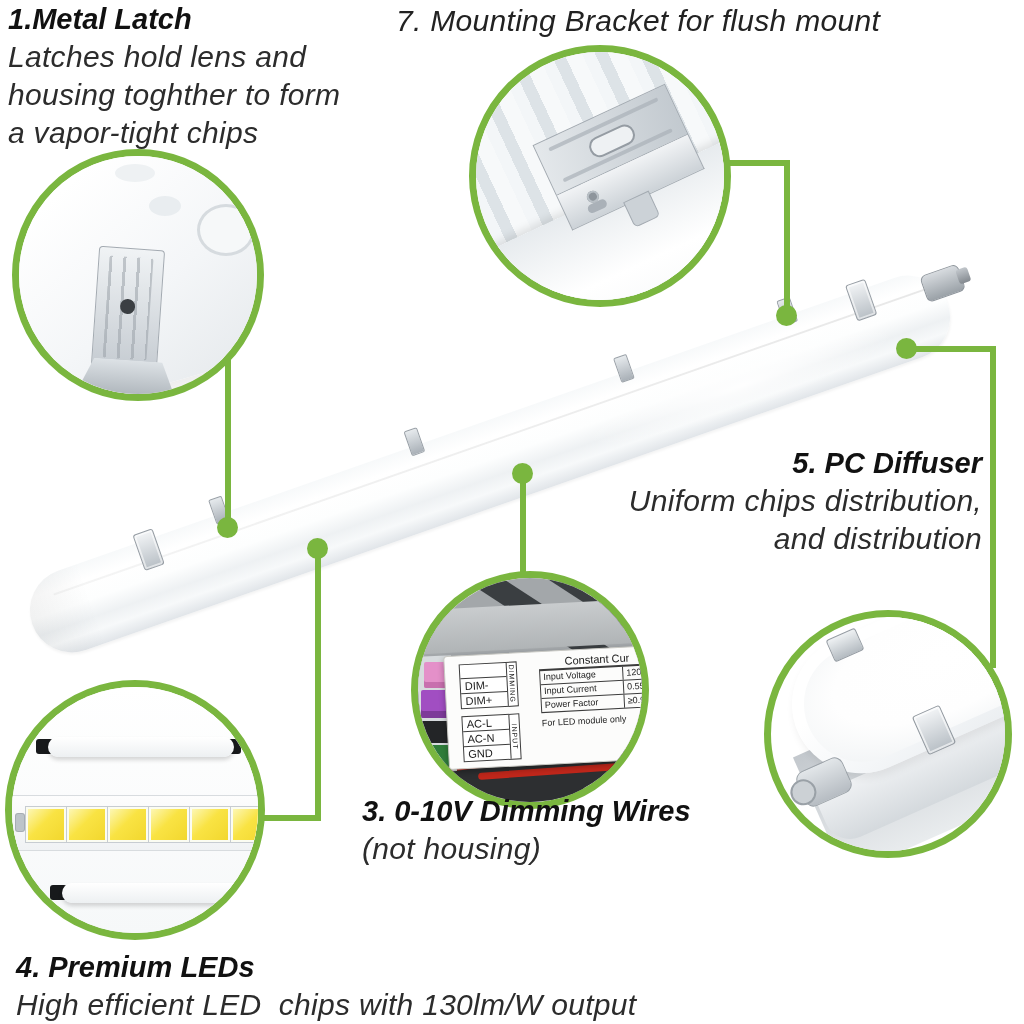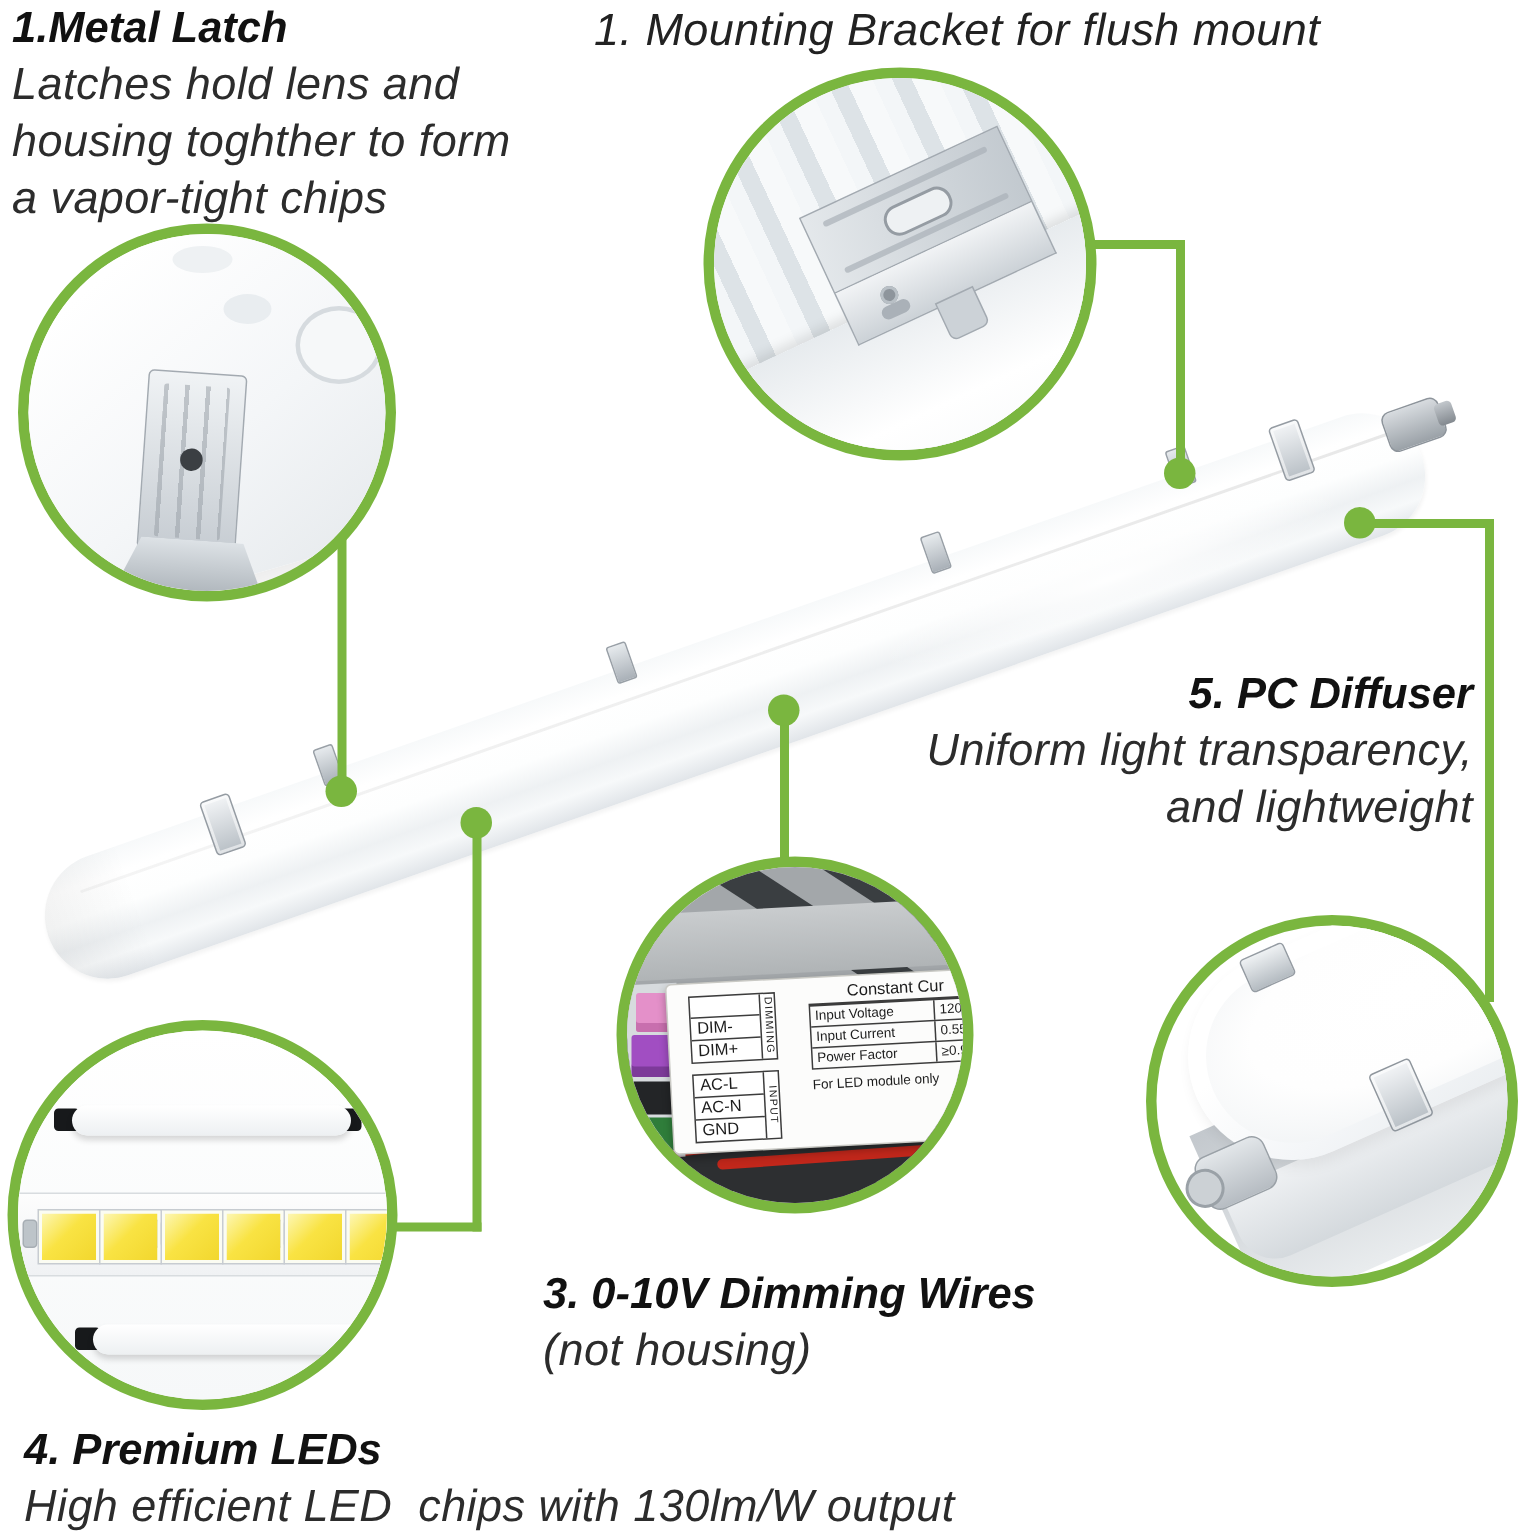--- a/index.html
+++ b/index.html
@@ -13,21 +13,21 @@
     font-family:"Liberation Sans", sans-serif;
   }
   
   .co{position:absolute;z-index:6;font-style:italic;}
   .co-title{font-weight:700;color:var(--ink);font-size:29px;letter-spacing:0;line-height:38px;white-space:pre;}
   .co-title-light{font-weight:400;color:#222;font-size:30px;letter-spacing:.3px;line-height:38px;white-space:pre;}
   .co-line{font-weight:400;color:var(--body);font-size:30px;letter-spacing:.3px;line-height:38px;white-space:pre;}
   #text-latch{left:8px;top:0px;}
   #text-bracket{left:396px;top:2px;}
   #text-diffuser{right:42px;top:444px;text-align:right;}
-  #text-dimming{left:362px;top:844px;}
+  #text-dimming{left:362px;top:792px;}
   #text-leds{left:16px;top:948px;}
   
   .fixture{
     position:absolute;left:5px;top:422px;width:970px;height:84px;z-index:1;
     transform:rotate(-19.3deg);
     border-radius:42px;
     background:linear-gradient(180deg,#f7f9fa 0%,#ffffff 20%,#fdfefe 45%,#eef1f3 66%,#f7f9fa 82%,#e1e5e9 100%);
     box-shadow:0 2px 3px rgba(0,0,0,.05);
   }
   .fx-seam{position:absolute;left:30px;right:14px;top:24%;height:2px;border-radius:2px;
@@ -307,27 +307,27 @@
   </div>
 
   <div class="co" id="text-latch">
     <div class="co-title">1.Metal Latch</div>
     <div class="co-line">Latches hold lens and</div>
     <div class="co-line">housing toghther to form</div>
     <div class="co-line">a vapor-tight chips</div>
   </div>
 
   <div class="co" id="text-bracket">
-    <div class="co-title-light">1. Mounting Bracket for flush mount</div>
+    <div class="co-title-light">7. Mounting Bracket for flush mount</div>
   </div>
 
   <div class="co" id="text-diffuser">
     <div class="co-title">5. PC Diffuser</div>
-    <div class="co-line">Uniform light transparency,</div>
-    <div class="co-line">and lightweight</div>
+    <div class="co-line">Uniform chips distribution,</div>
+    <div class="co-line">and distribution</div>
   </div>
 
   <div class="co" id="text-dimming">
     <div class="co-title">3. 0-10V Dimming Wires</div>
     <div class="co-line">(not housing)</div>
   </div>
 
   <div class="co" id="text-leds">
     <div class="co-title">4. Premium LEDs</div>
     <div class="co-line">High efficient LED  chips with 130lm/W output</div>

